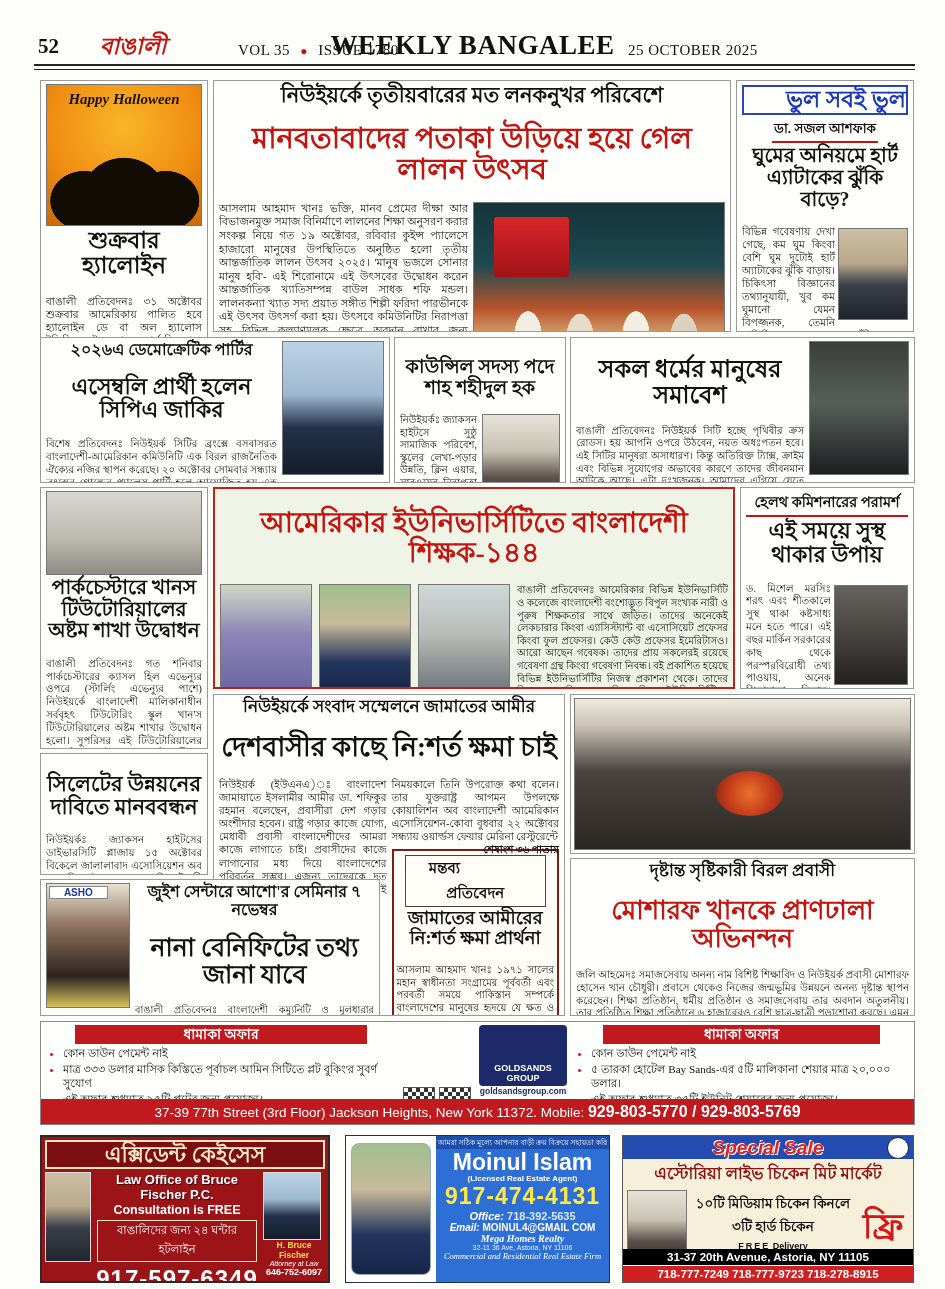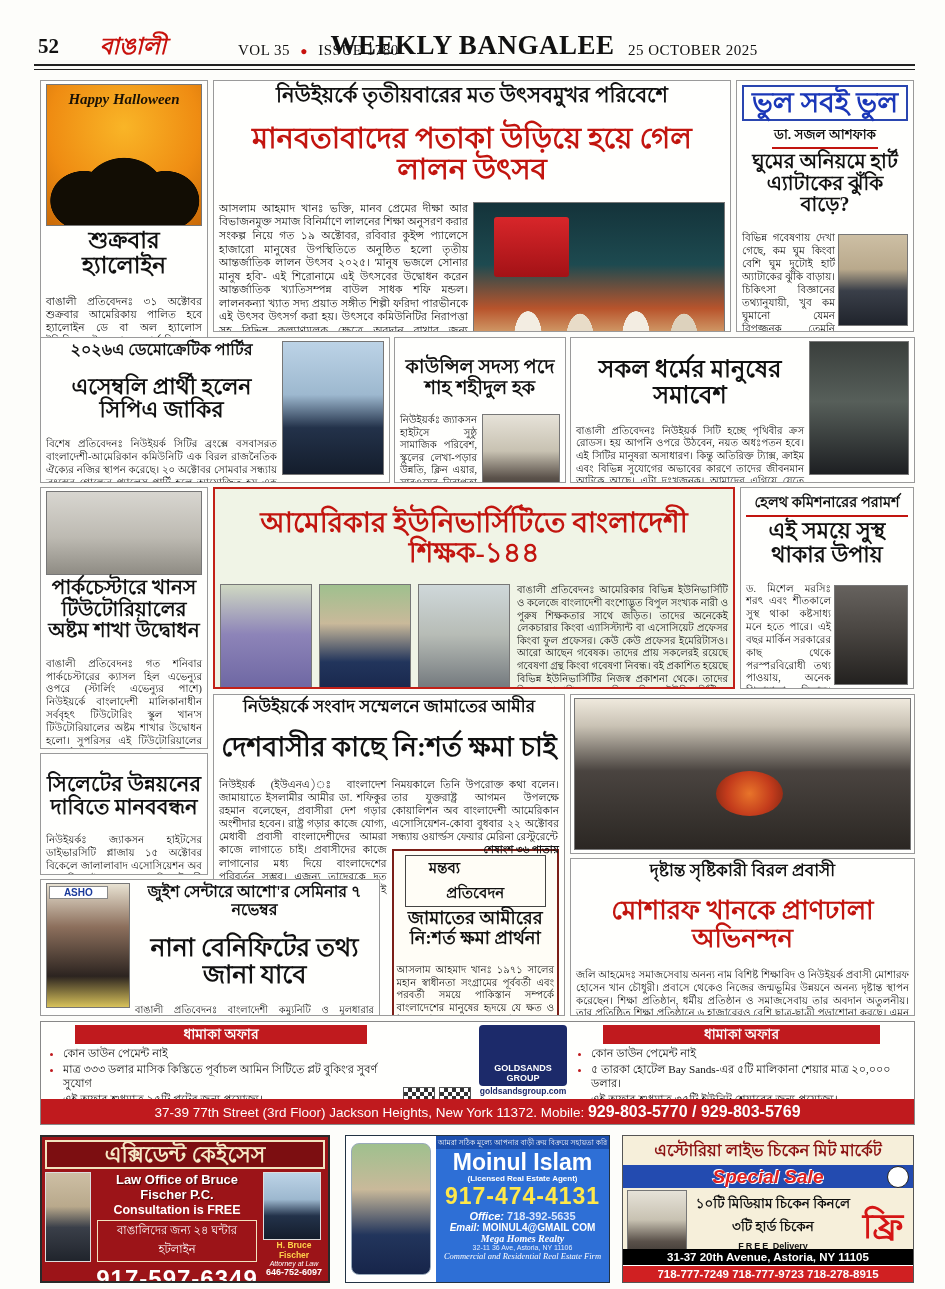--- a/index.html
+++ b/index.html
@@ -70,30 +70,30 @@
   <div class="art" style="left:40px;top:80px;width:168px;height:280px;">
     <div class="photo ph-halloween" style="width:100%;height:142px;">
       <div class="script">Happy Halloween</div>
       <div class="pumpkins"></div>
     </div>
     <div class="hl" style="font-size:23px;margin-top:3px;">শুক্রবার হ্যালোইন</div>
     <div class="bd" style="font-size:10.5px;"><span>বাঙালী প্রতিবেদনঃ ৩১ অক্টোবর শুক্রবার আমেরিকায় পালিত হবে হ্যালোইন ডে বা অল হ্যালোস ইভিনিং। এই সন্ধ্যায় সম্পূর্ণ ভিন্নভাবে স্মরণ করা হয় মৃতদের। এমন কি শহীদদের আত্মাকেও। এই হ্যালোইন পালনের ইতিহাস নিয়ে ভিন্ন মত রয়েছে। তবে অনেকেই স্বীকার করে নিয়েছেন, এই দিনের উৎস খৃস্টান ধর্মের সাথে সম্পৃক্ত।</span> </div>
   </div>
 
   <div class="art" style="left:213px;top:80px;width:518px;height:252px;">
-    <div class="kick" style="font-size:21px;">নিউইয়র্কে তৃতীয়বারের মত উৎসবমুখর পরিবেশে</div>
+    <div class="kick" style="font-size:21px;">নিউইয়র্কে তৃতীয়বারের মত লনকনুখর পরিবেশে</div>
     <div class="hl red" style="font-size:29px;">মানবতাবাদের পতাকা উড়িয়ে হয়ে গেল লালন উৎসব</div>
     <div class="row" style="margin-top:2px;">
       <div class="bd" style="font-size:10.8px;flex:1;"><span>আসলাম আহমাদ খানঃ ভক্তি, মানব প্রেমের দীক্ষা আর বিভাজনমুক্ত সমাজ বিনির্মাণে লালনের শিক্ষা অনুসরণ করার সংকল্প নিয়ে গত ১৯ অক্টোবর, রবিবার কুইন্স প্যালেসে হাজারো মানুষের উপস্থিতিতে অনুষ্ঠিত হলো তৃতীয় আন্তর্জাতিক লালন উৎসব ২০২৫। 'মানুষ ভজলে সোনার মানুষ হবি'- এই শিরোনামে এই উৎসবের উদ্বোধন করেন আন্তর্জাতিক খ্যাতিসম্পন্ন বাউল সাধক শফি মন্ডল। লালনকন্যা খ্যাত সদ্য প্রয়াত সঙ্গীত শিল্পী ফরিদা পারভীনকে এই উৎসব উৎসর্গ করা হয়। উৎসবে কমিউনিটির নিরাপত্তা সহ বিভিন্ন কল্যাণমূলক ক্ষেত্রে অবদান রাখার জন্য এনওয়াইপিডির সাবেক চীফ থমাস চেন, স্টেট সিনেটর জোসেফ পিটার, পুলিশ সার্জেন্ট কেনেথ পিক, সার্জেন্ট মহিরুল চৌধুরী ও সার্জেন্ট আলী হাসানকে বিশেষ সম্মাননা প্রদান করা হয়।</span> </div>
       <div class="photo ph-lalon" style="width:252px;height:178px;"></div>
     </div>
   </div>
 
   <div class="art" style="left:736px;top:80px;width:178px;height:252px;border-width:1.5px;">
-    <div style="border:2px solid #2a46b0;color:#1b37b8;font-weight:bold;font-size:28px;text-align:center;line-height:1.15;margin:1px 0 3px 0;">ভুল সবই ভুল</div>
+    <div style="border:2px solid #2a46b0;color:#1b37b8;font-weight:bold;font-size:23px;text-align:right;line-height:1.15;margin:1px 0 3px 0;">ভুল সবই ভুল</div>
     <div style="text-align:center;font-weight:bold;font-size:13.5px;border-bottom:2px solid #c2150f;display:table;margin:0 auto;padding:0 2px;">ডা. সজল আশফাক</div>
     <div class="hl" style="font-size:20px;margin-top:2px;">ঘুমের অনিয়মে হার্ট এ্যাটাকের ঝুঁকি বাড়ে?</div>
     <div class="bd" style="font-size:10.3px;">
       <span class="photo ph-portrait-a" style="float:right;width:70px;height:92px;margin:2px 0 2px 3px;display:block;"></span>
       <span>বিভিন্ন গবেষণায় দেখা গেছে, কম ঘুম কিংবা বেশি ঘুম দুটোই হার্ট অ্যাটাকের ঝুঁকি বাড়ায়। চিকিৎসা বিজ্ঞানের তথ্যানুযায়ী, খুব কম ঘুমানো যেমন বিপজ্জনক, তেমনি অতিরিক্ত ঘুমও হৃদরোগের ঝুঁকি বাড়াতে পারে। বিজ্ঞানীরা একে বলেন 'ইউ-আকৃতির সম্পর্ক'-মানে</span> 
     </div>
   </div>
 
   <div class="art" style="left:40px;top:337px;width:350px;height:146px;">
     <div class="row">
@@ -264,25 +264,25 @@
       <div class="sans" style="font-weight:bold;font-size:23px;color:#ffe84a;letter-spacing:1px;">917-474-4131</div>
       <div class="sans" style="font-size:11px;"><span style="font-style:italic;font-weight:bold;">Office: </span><span style="color:#d8e6ff;font-weight:bold;">718-392-5635</span></div>
       <div class="sans" style="font-size:10px;font-weight:bold;"><span style="font-style:italic;">Email: </span><span>MOINUL4@GMAIL COM</span></div>
       <div style="font-style:italic;font-weight:bold;font-size:10px;">Mega Homes Realty</div>
       <div class="sans" style="font-size:7px;color:#e6efff;">32-11 36 Ave, Astoria, NY 11106</div>
       <div style="font-style:italic;font-size:8.5px;">Commercial and Residential Real Estate Firm</div>
     </div>
   </div>
 
   <div class="art" style="left:622px;top:1135px;width:292px;height:148px;background:#f6efda;border:1px solid #555;padding:0;">
-    <div style="font-weight:bold;font-size:16.5px;color:#8c1313;text-align:center;margin-top:2px;">এস্টোরিয়া লাইভ চিকেন মিট মার্কেট</div>
     <div style="background:#234bb0;height:23px;display:flex;align-items:center;justify-content:center;position:relative;">
       <span class="sans" style="color:#e02020;font-weight:bold;font-style:italic;font-size:19px;text-shadow:1px 1px 0 #fff,-1px -1px 0 #fff;">Special Sale</span>
       <span style="position:absolute;right:4px;top:1px;width:20px;height:20px;background:#fff;border:1.5px solid #222;border-radius:50%;"></span>
     </div>
+    <div style="font-weight:bold;font-size:16.5px;color:#8c1313;text-align:center;margin-top:2px;">এস্টোরিয়া লাইভ চিকেন মিট মার্কেট</div>
     <div class="row" style="padding:2px 4px;gap:4px;">
       <div style="width:62px;text-align:center;">
         <div class="photo ph-portrait-c" style="width:60px;height:74px;"></div>
         <div class="sans" style="font-weight:bold;font-size:8.5px;background:#fff;">Mr. Gamal</div>
       </div>
       <div style="flex:1;text-align:center;">
         <div style="font-weight:bold;font-size:13.5px;margin-top:3px;">১০টি মিডিয়াম চিকেন কিনলে</div>
         <div style="font-weight:bold;font-size:13.5px;">৩টি হার্ড চিকেন</div>
         <div class="sans" style="font-size:9px;font-weight:bold;margin-top:2px;"><span style="letter-spacing:2px;">FREE</span> <span>Delivery</span></div>
       </div>

